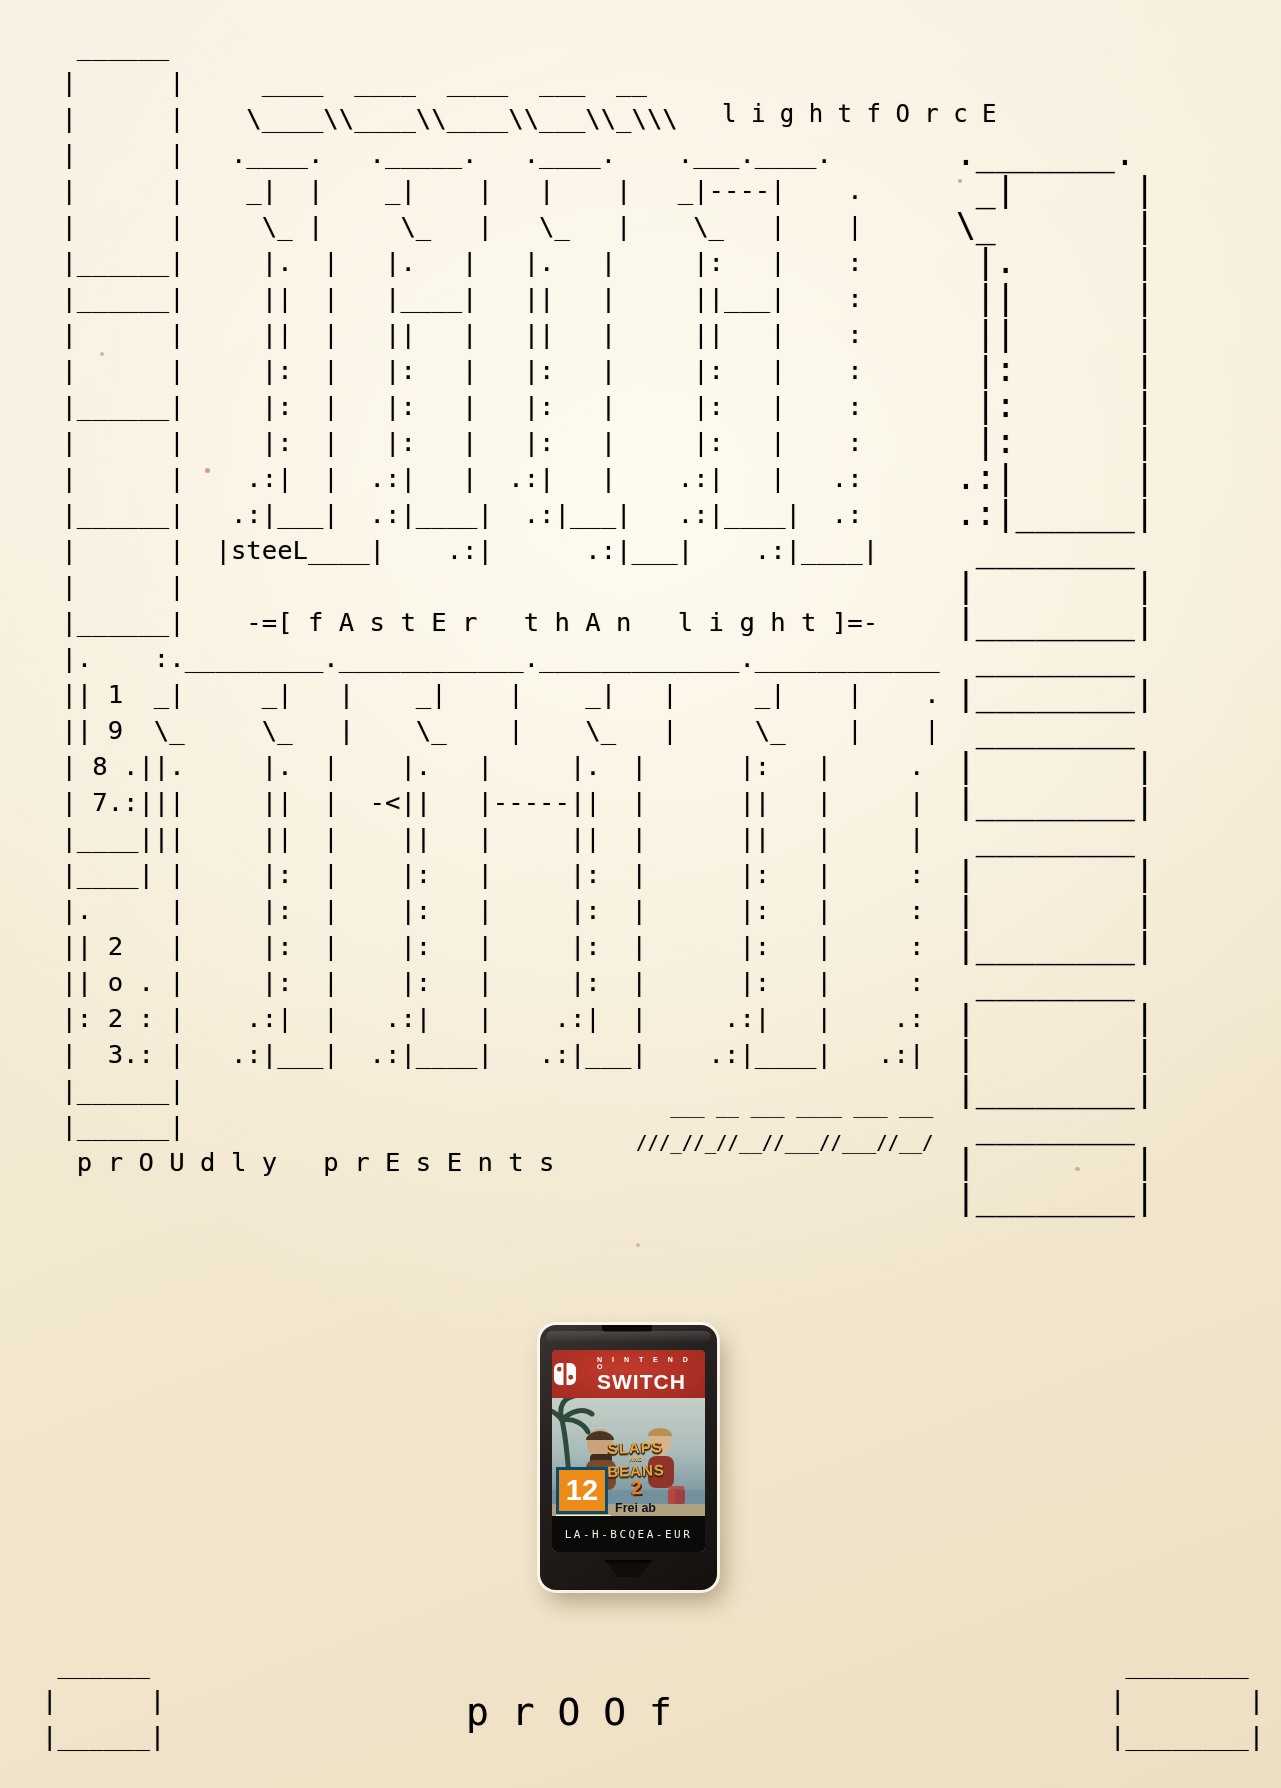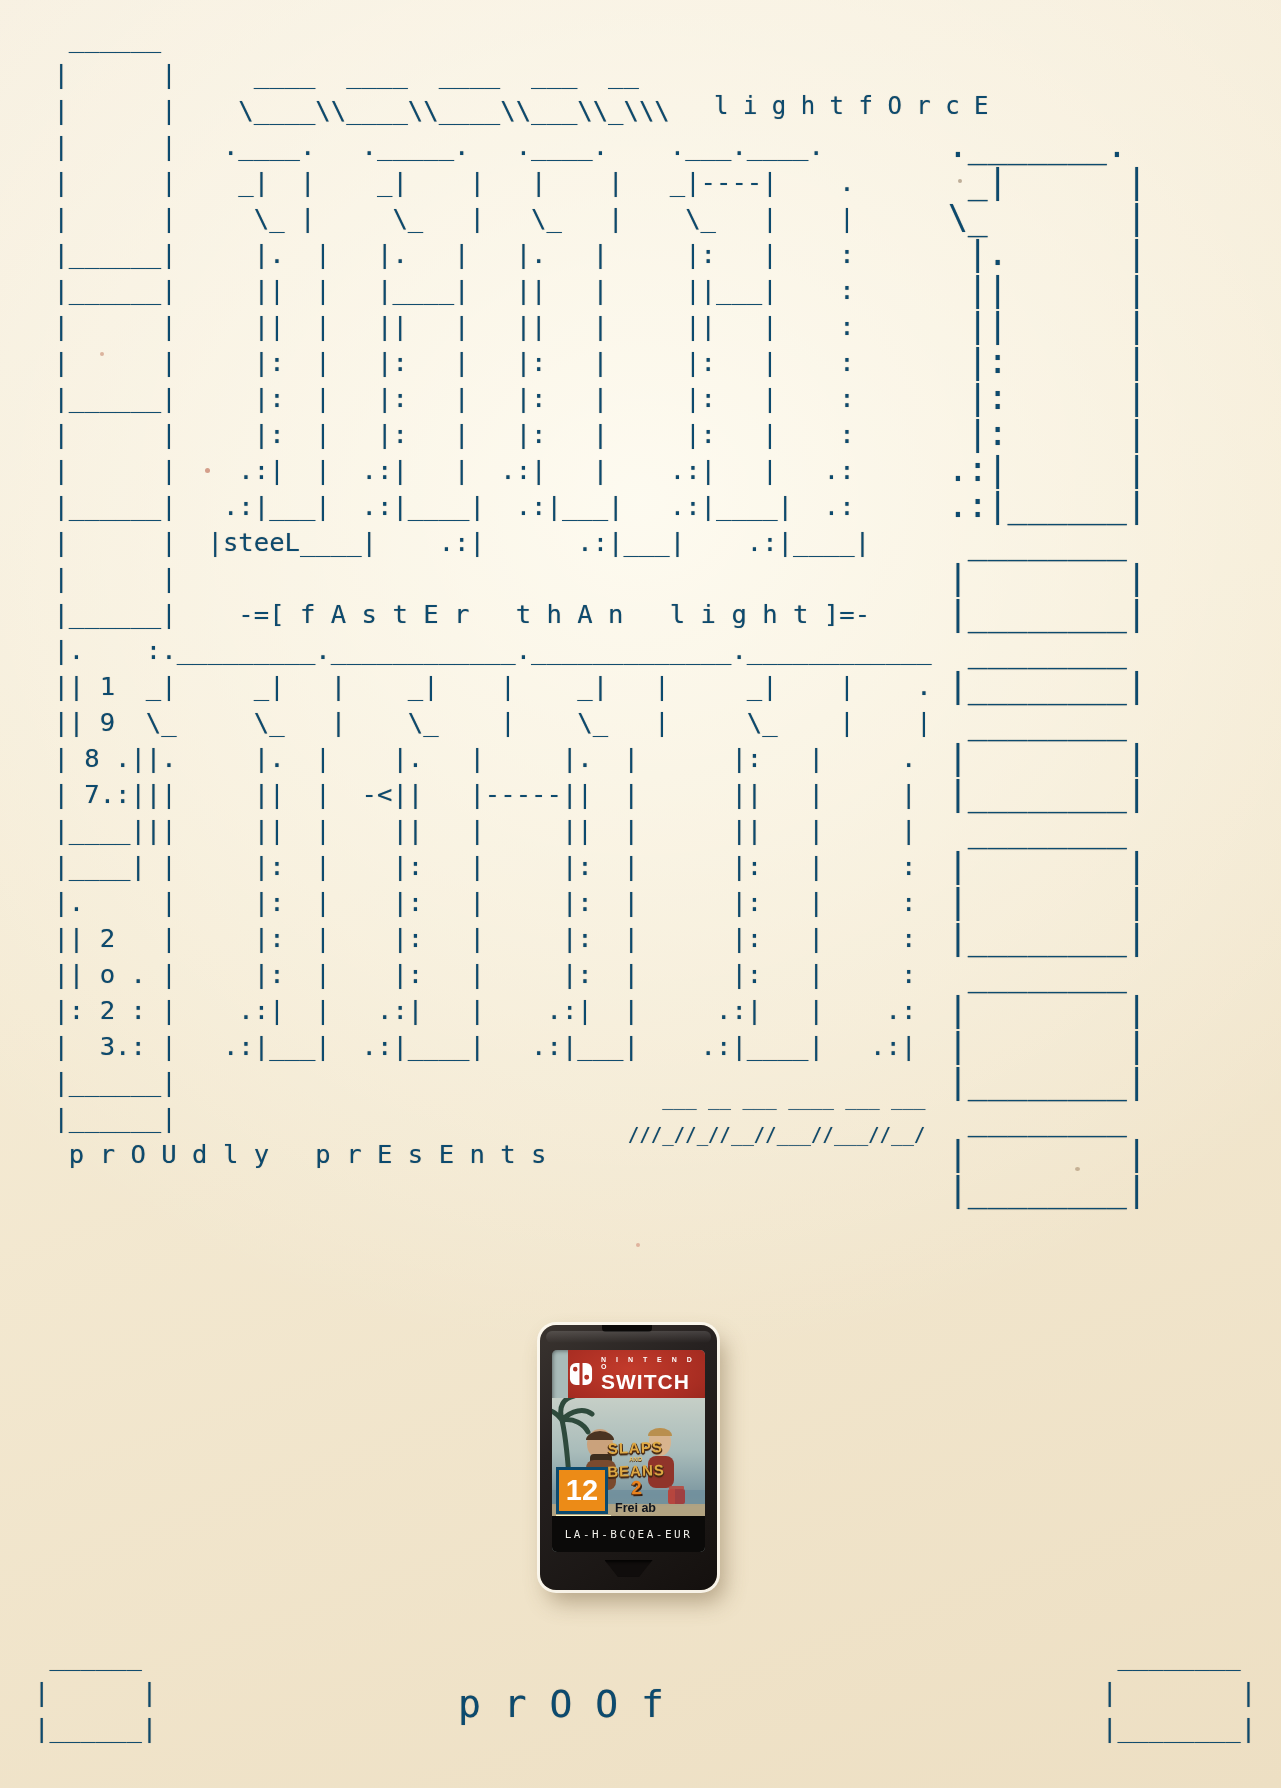--- a/index.html
+++ b/index.html
@@ -5,43 +5,43 @@
   html,body{margin:0;padding:0;}
   body{
     width:1281px;height:1788px;position:relative;overflow:hidden;
     background:
       radial-gradient(120% 80% at 50% 28%, rgba(255,253,244,.85), rgba(244,233,210,0) 60%),
       linear-gradient(160deg,#f7f0e1 0%,#f4ead3 45%,#eddfc3 100%);
     font-family:"DejaVu Sans Mono", monospace;
   }
   .paper{position:absolute;inset:0;}
   pre.ascii{
-    position:absolute;margin:0;
+    position:absolute;margin:8px;
     font-family:"DejaVu Sans Mono", monospace;
     font-size:25.6px;line-height:36px;letter-spacing:0;
-    color:#0c4a6e;text-shadow:0 0 1px rgba(80,55,30,.45);
+    color:#000000;text-shadow:0 0 1px rgba(80,55,30,.45);
     white-space:pre;
   }
   .speck{position:absolute;border-radius:50%;}
   
   #cart{
     position:absolute;left:540px;top:1325px;width:177px;height:265px;
     background:linear-gradient(145deg,#3a3430 0%,#262120 35%,#1b1715 75%,#14100e 100%);
     border-radius:16px;
     box-shadow:0 0 0 3px rgba(253,250,241,.9), 7px 12px 22px rgba(110,88,55,.45);
   }
   .cart-notch{position:absolute;top:0;left:62px;width:50px;height:7px;background:#0c0a09;border-radius:0 0 4px 4px;}
   .cart-label{
     position:absolute;left:12px;top:25px;width:153px;height:202px;border-radius:5px;overflow:hidden;
     background:#a9bbb9;box-shadow:inset 0 0 5px rgba(0,0,0,.6);
   }
   .band{
-    position:absolute;top:0;left:16px;right:0;height:48px;
+    position:absolute;top:0;left:0;right:0;height:48px;
     background:radial-gradient(90% 120% at 45% 40%, #c23b2b 0%, #a82d22 60%, #8e241b 100%);
-    display:flex;align-items:center;justify-content:center;gap:7px;
+    display:flex;align-items:center;justify-content:center;gap:19px;
   }
   .band svg{width:26px;height:26px;flex:0 0 auto;}
   .brandcol{display:flex;flex-direction:column;align-items:flex-start;line-height:1;}
   .brand-small{font-family:"Liberation Sans",sans-serif;font-weight:bold;font-size:7px;letter-spacing:4px;color:#fff;}
   .brand-big{font-family:"Liberation Sans",sans-serif;font-weight:bold;font-size:21px;letter-spacing:1px;color:#fff;margin-top:1px;}
   .art{
     position:absolute;top:48px;left:0;right:0;height:134px;
     background:linear-gradient(180deg,#c6cfc7 0%,#a9bcba 40%,#7d98a1 72%,#8a9b90 86%,#b5a27f 100%);
   }
   .art svg{position:absolute;left:0;top:0;}

